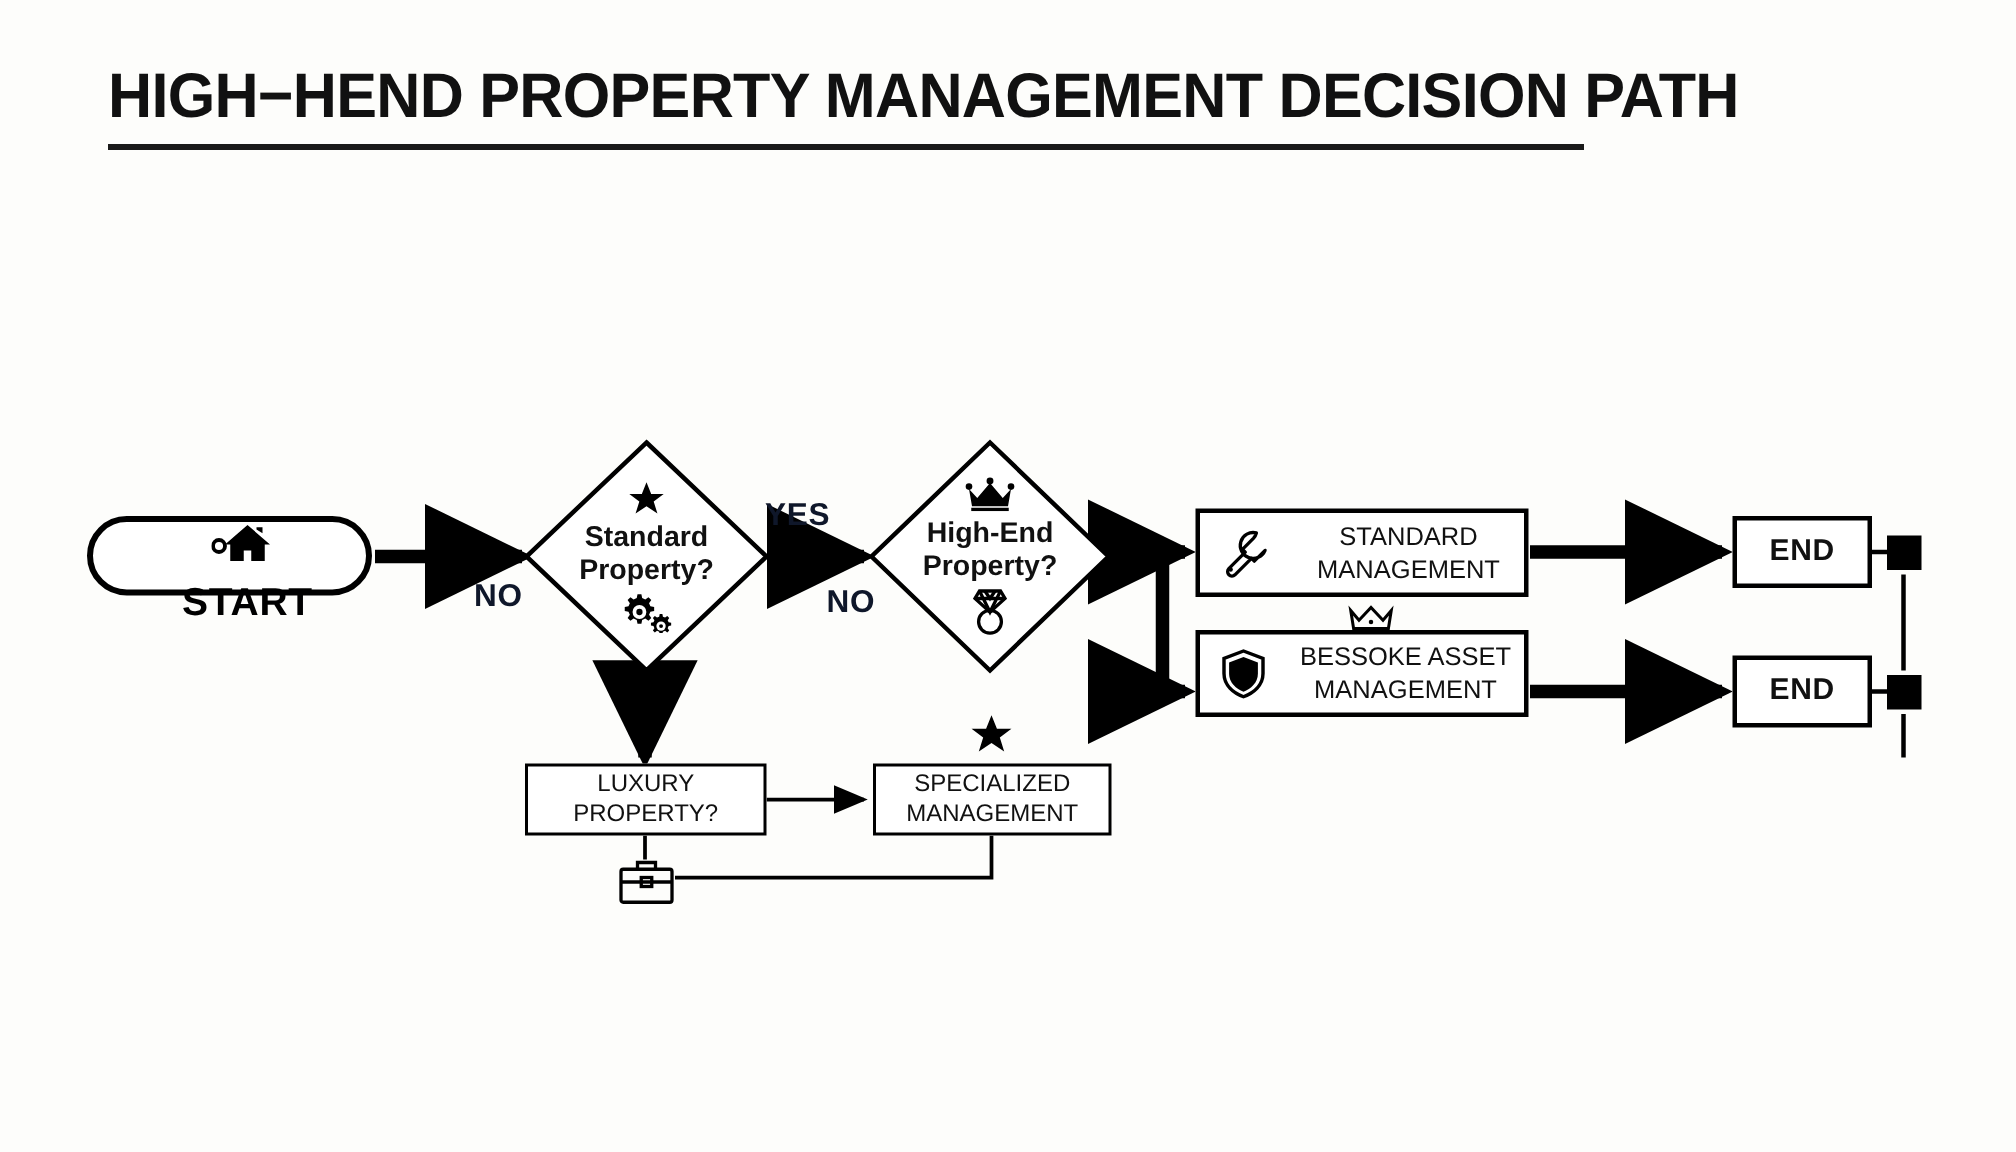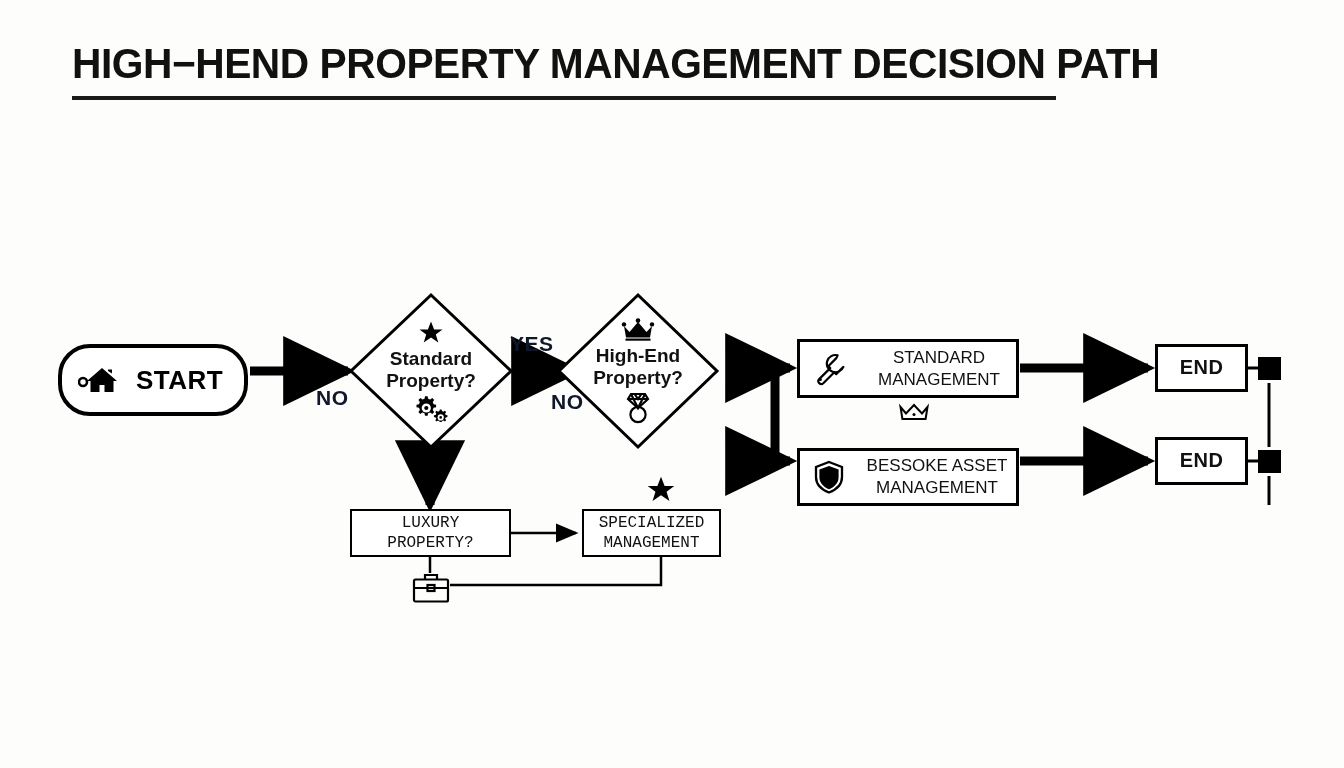--- a/index.html
+++ b/index.html
@@ -76,21 +76,21 @@
     line-height: 1.28;
     text-align: center;
     flex: 1;
     color: #111111;
   }
   .rect.endbox .txt {
     font-size: 20px;
     font-weight: bold;
     letter-spacing: 0.5px;
   }
-  .rect.thin { border-width: 2px; font-family: Liberation Mono, monospace; }
+  .rect.thin { border-width: 2px; }
   .rect.thin .txt { font-size: 16px; }
   .diamond-wrap {
     position: absolute;
   }
   .diamond-shape {
     position: absolute;
     left: 0; top: 0;
     width: 100%; height: 100%;
   }
   .diamond-content {
@@ -161,21 +161,21 @@
 
     <line x1="1269" y1="383" x2="1269" y2="447" stroke="#000000" stroke-width="3"></line>
     <line x1="1269" y1="476" x2="1269" y2="505" stroke="#000000" stroke-width="3"></line>
 
     <line x1="511" y1="533" x2="576" y2="533" stroke="#000000" stroke-width="2.5" marker-end="url(#thinArrow)"></line>
 
     <line x1="430" y1="557" x2="430" y2="573" stroke="#000000" stroke-width="2.5"></line>
     <path d="M 661 557 L 661 585 L 450 585" stroke="#000000" stroke-width="2.5" fill="none"></path>
   </svg>
 
-  <div class="node pill" style="left:58px; top:344px; width:190px; height:72px;">
+  <div class="node pill" style="left:58px; top:344px; width:190px; height:53px;flex-direction:column;">
     <span style="display:flex;align-items:center;">
       <svg width="40" height="28" viewBox="0 0 40 28" aria-hidden="true">
         <circle cx="5" cy="16" r="4" fill="none" stroke="#000" stroke-width="2.6"></circle>
         <path d="M24 2 L39 15 L35.5 15 L35.5 26 L26.5 26 L26.5 19 L21.5 19 L21.5 26 L12.5 26 L12.5 15 L9 15 Z" fill="#000"></path>
         <path d="M30 3.5 L34 3.5 L34 7.5 L30 5 Z" fill="#000"></path>
       </svg>
     </span>
     <span class="lbl">START</span>
   </div>
 
@@ -199,21 +199,21 @@
             <circle cx="14.3" cy="14" r="2.1" fill="#000"></circle>
             <path d="M27.8 15.4 l1.8 0 .35 1.7 1.45 .62 1.45-1.03 1.3 1.3-1.03 1.45 .62 1.45 1.7 .35 0 1.8-1.7 .35-.62 1.45 1.03 1.45-1.3 1.3-1.45-1.03-1.45 .62-.35 1.7-1.8 0-.35-1.7-1.45-.62-1.45 1.03-1.3-1.3 1.03-1.45-.62-1.45-1.7-.35 0-1.8 1.7-.35 .62-1.45-1.03-1.45 1.3-1.3 1.45 1.03 1.45-.62z"></path>
             <circle cx="28.7" cy="23.4" r="3.1" fill="#fff"></circle>
             <circle cx="28.7" cy="23.4" r="1.3" fill="#000"></circle>
           </g>
         </svg>
       </span>
     </div>
   </div>
 
-  <div class="diamond-wrap" style="left:556px; top:292px; width:164px; height:158px;">
+  <div class="diamond-wrap" style="left:578px; top:292px; width:164px; height:158px;">
     <svg class="diamond-shape" viewBox="0 0 164 158">
       <polygon points="82,3 161,79 82,155 3,79" fill="#ffffff" stroke="#000000" stroke-width="3"></polygon>
     </svg>
     <div class="diamond-content">
       <span style="line-height:0;margin-bottom:2px;">
         <svg width="34" height="24" viewBox="0 0 34 24" aria-hidden="true">
           <g fill="#000">
             <path d="M3 8 L8.5 14 L17 4 L25.5 14 L31 8 L29 19.5 L5 19.5 Z"></path>
             <rect x="4.5" y="20.5" width="25" height="2.2"></rect>
             <circle cx="3" cy="6.4" r="2.2"></circle>
@@ -249,21 +249,21 @@
     </div>
   </div>
 
   <span class="floating-icon" style="left:898px; top:402px;">
     <svg width="32" height="22" viewBox="0 0 32 22" aria-hidden="true">
       <path d="M2.5 5 L8 11.5 L16 3 L24 11.5 L29.5 5 L27.6 17 L4.4 17 Z" fill="none" stroke="#000" stroke-width="2"></path>
       <circle cx="16" cy="12.6" r="1.5" fill="#000"></circle>
     </svg>
   </span>
 
-  <div class="node rect withicon" style="left:797px; top:448px; width:222px; height:58px;">
+  <div class="node rect withicon" style="left:797px; top:420px; width:222px; height:58px;">
     <span style="line-height:0;">
       <svg width="30" height="34" viewBox="0 0 30 34" aria-hidden="true">
         <path d="M15 2 L28 7 L28 17 C28 25 21.5 30 15 32.5 C8.5 30 2 25 2 17 L2 7 Z" fill="none" stroke="#000" stroke-width="2.3"></path>
         <path d="M15 6 L24.6 9.6 L24.6 17.2 C24.6 23.4 19.8 27.2 15 29.2 C10.2 27.2 5.4 23.4 5.4 17.2 L5.4 9.6 Z" fill="#000"></path>
       </svg>
     </span>
     <div class="txt">
       <div>BESSOKE ASSET</div>
       <div>MANAGEMENT</div>
     </div>
@@ -285,21 +285,21 @@
       <div>PROPERTY?</div>
     </div>
   </div>
 
   <span class="floating-icon" style="left:646px; top:475px;">
     <svg width="30" height="29" viewBox="0 0 24 24" aria-hidden="true">
       <polygon points="12,1.5 15,9 23,9 16.6,13.8 19,21.5 12,16.8 5,21.5 7.4,13.8 1,9 9,9" fill="#000"></polygon>
     </svg>
   </span>
 
-  <div class="node rect thin" style="left:582px; top:509px; width:139px; height:48px;">
+  <div class="node rect thin" style="left:582px; top:509px; width:159px; height:48px;">
     <div class="txt">
       <div>SPECIALIZED</div>
       <div>MANAGEMENT</div>
     </div>
   </div>
 
   <span class="floating-icon" style="left:412px; top:572px;">
     <svg width="38" height="32" viewBox="0 0 38 32" aria-hidden="true">
       <g fill="none" stroke="#000" stroke-width="2.2">
         <rect x="2" y="7.5" width="34" height="22" rx="1.5"></rect>

